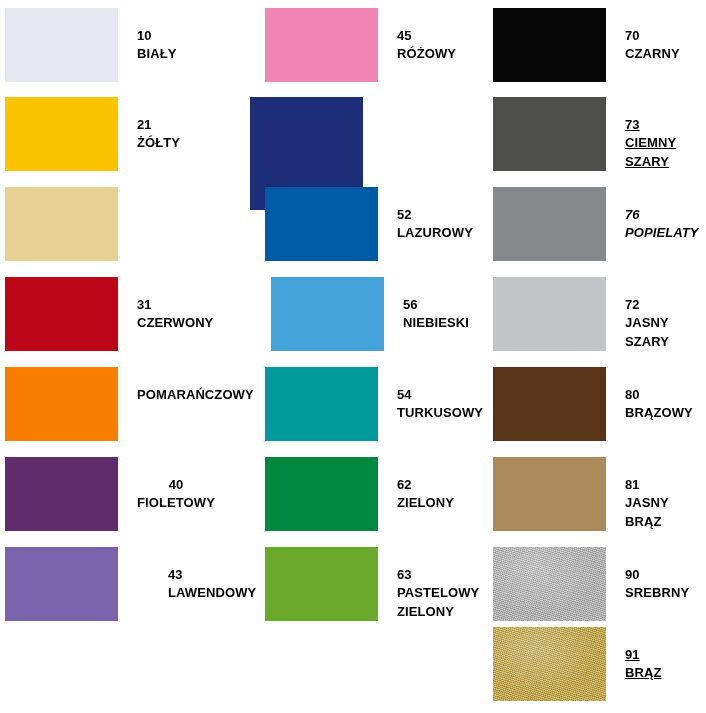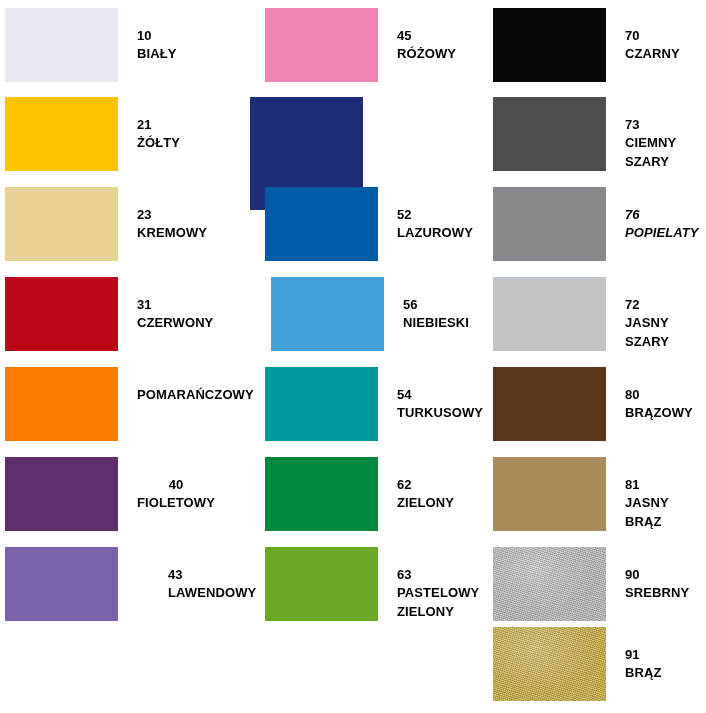--- a/index.html
+++ b/index.html
@@ -87,26 +87,20 @@
       <div class="swatch-chip" title="#fcc400" style="background: rgb(252, 196, 0); width: 113px; height: 74px;"></div>
       <div class="swatch-label">
         <span class="swatch-code">21</span>
         <span class="swatch-name">
           <span class="line">ŻÓŁTY</span>
         </span>
       </div>
     </div>
     <div class="swatch-cell" style="left: 5px; top: 187px;">
       <div class="swatch-chip" title="#e8d194" style="background: rgb(232, 209, 148); width: 113px; height: 74px;"></div>
-      <div class="swatch-label">
-        <span class="swatch-code">23</span>
-        <span class="swatch-name">
-          <span class="line">KREMOWY</span>
-        </span>
-      </div>
     </div>
     <div class="swatch-cell" style="left: 5px; top: 277px;">
       <div class="swatch-chip" title="#bd0719" style="background: rgb(189, 7, 25); width: 113px; height: 74px;"></div>
       <div class="swatch-label">
         <span class="swatch-code">31</span>
         <span class="swatch-name">
           <span class="line">CZERWONY</span>
         </span>
       </div>
     </div>
@@ -202,21 +196,21 @@
     </div>
     <div class="swatch-cell" style="left: 493px; top: 8px;">
       <div class="swatch-chip" title="#070707" style="background: rgb(7, 7, 7); width: 113px; height: 74px;"></div>
       <div class="swatch-label">
         <span class="swatch-code">70</span>
         <span class="swatch-name">
           <span class="line">CZARNY</span>
         </span>
       </div>
     </div>
-    <div class="swatch-cell" style="left: 493px; top: 97px;">
+    <div class="swatch-cell" style="left: 493px; top: 97px; text-decoration: underline;">
       <div class="swatch-chip" title="#4e4e4d" style="background: rgb(78, 78, 77); width: 113px; height: 74px;"></div>
       <div class="swatch-label">
         <span class="swatch-code">73</span>
         <span class="swatch-name">
           <span class="line">CIEMNY</span>
           <span class="line">SZARY</span>
         </span>
       </div>
     </div>
     <div class="swatch-cell" style="left: 493px; top: 187px; font-style: italic;">
@@ -259,21 +253,21 @@
     </div>
     <div class="swatch-cell" style="left: 493px; top: 547px;">
       <div class="swatch-chip metallic" title="#b3b4b3" style="background: rgb(179, 180, 179); width: 113px; height: 74px;"></div>
       <div class="swatch-label">
         <span class="swatch-code">90</span>
         <span class="swatch-name">
           <span class="line">SREBRNY</span>
         </span>
       </div>
     </div>
-    <div class="swatch-cell" style="left: 493px; top: 627px;">
+    <div class="swatch-cell" style="left: 493px; top: 627px; text-decoration: underline;">
       <div class="swatch-chip metallic" title="#c4a63d" style="background: rgb(196, 166, 61); width: 113px; height: 74px;"></div>
       <div class="swatch-label">
         <span class="swatch-code">91</span>
         <span class="swatch-name">
           <span class="line">BRĄZ</span>
         </span>
       </div>
     </div>
   </div>
 

